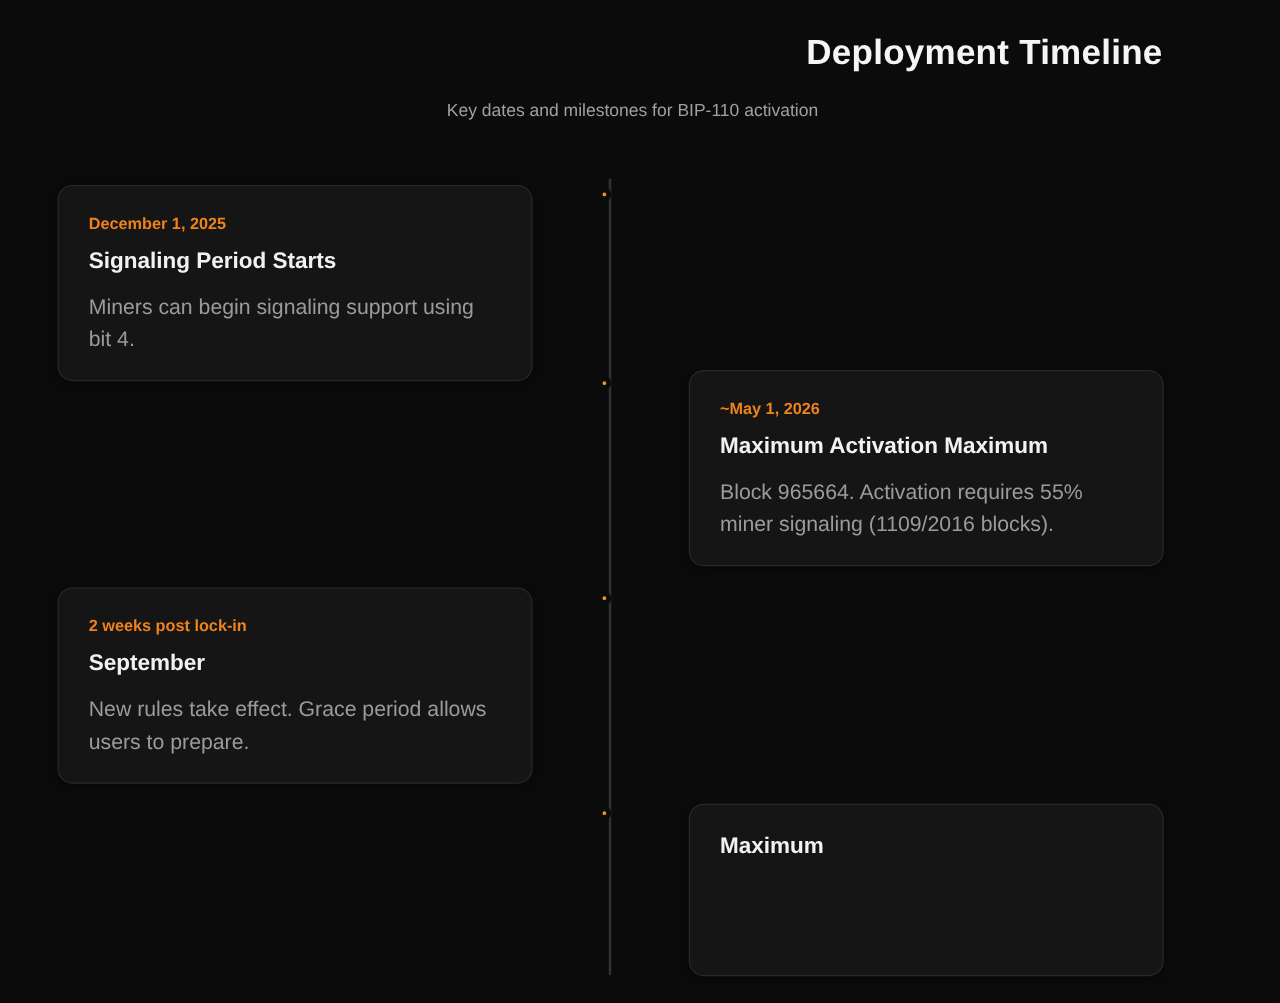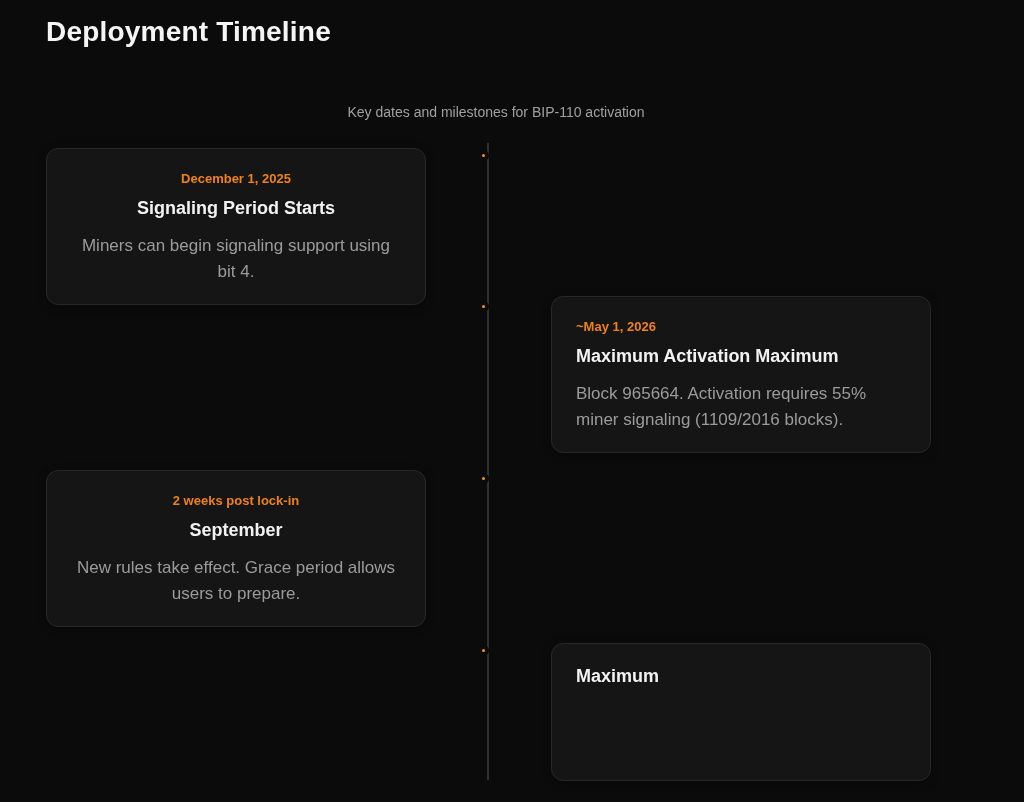--- a/index.html
+++ b/index.html
@@ -20,37 +20,36 @@
     position: relative;
     width: 1024px;
     height: 802px;
     background: var(--page-bg);
     overflow: hidden;
   }
   .page-title {
     position: absolute;
     left: 46px;
     width: 884px;
-    top: 16px;
-    text-align: left;
+    top: 26px;
+    text-align: right;
     color: var(--title-color);
     font-size: 28px;
     font-weight: 700;
     letter-spacing: 0.2px;
   }
   .page-subtitle {
     position: absolute;
-    left: 54px;
+    left: 64px;
     width: 884px;
     top: 80px;
     text-align: center;
     color: var(--subtitle-color);
     font-size: 14px;
     font-weight: 400;
-    margin-top: 24px;
   }
   .spine {
     position: absolute;
     left: 487px;
     top: 143px;
     width: 2px;
     height: 637px;
     background: var(--spine);
   }
   .dot {
@@ -68,21 +67,21 @@
   .dot-3 { top: 645px; }
   .card {
     position: absolute;
     width: 380px;
     background: var(--card-bg);
     border: 1px solid var(--card-border);
     border-radius: 12px;
     padding: 22px 24px 20px 24px;
     box-shadow: 0 2px 8px rgba(0,0,0,0.35);
   }
-  .card.left { left: 46px; text-align: center; }
+  .card.left { left: 46px; text-align: left; }
   .card.right { left: 551px; text-align: left; }
   .card-0 { top: 148px; min-height: 116px; }
   .card-1 { top: 296px; min-height: 141px; }
   .card-2 { top: 470px; min-height: 134px; }
   .card-3 { top: 643px; min-height: 138px; }
   .event-date {
     color: var(--accent-text);
     font-size: 13px;
     font-weight: 700;
     margin-bottom: 12px;

